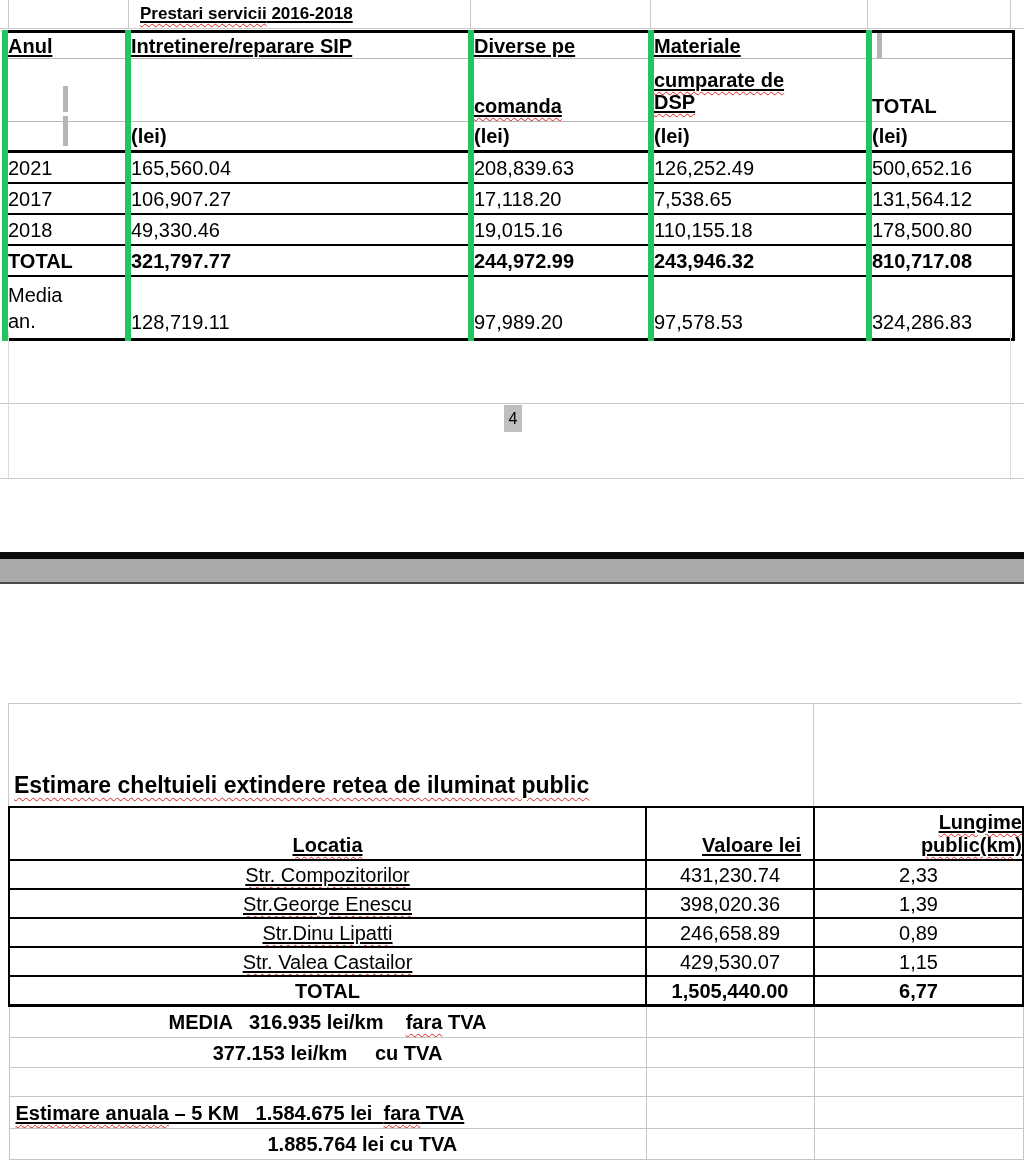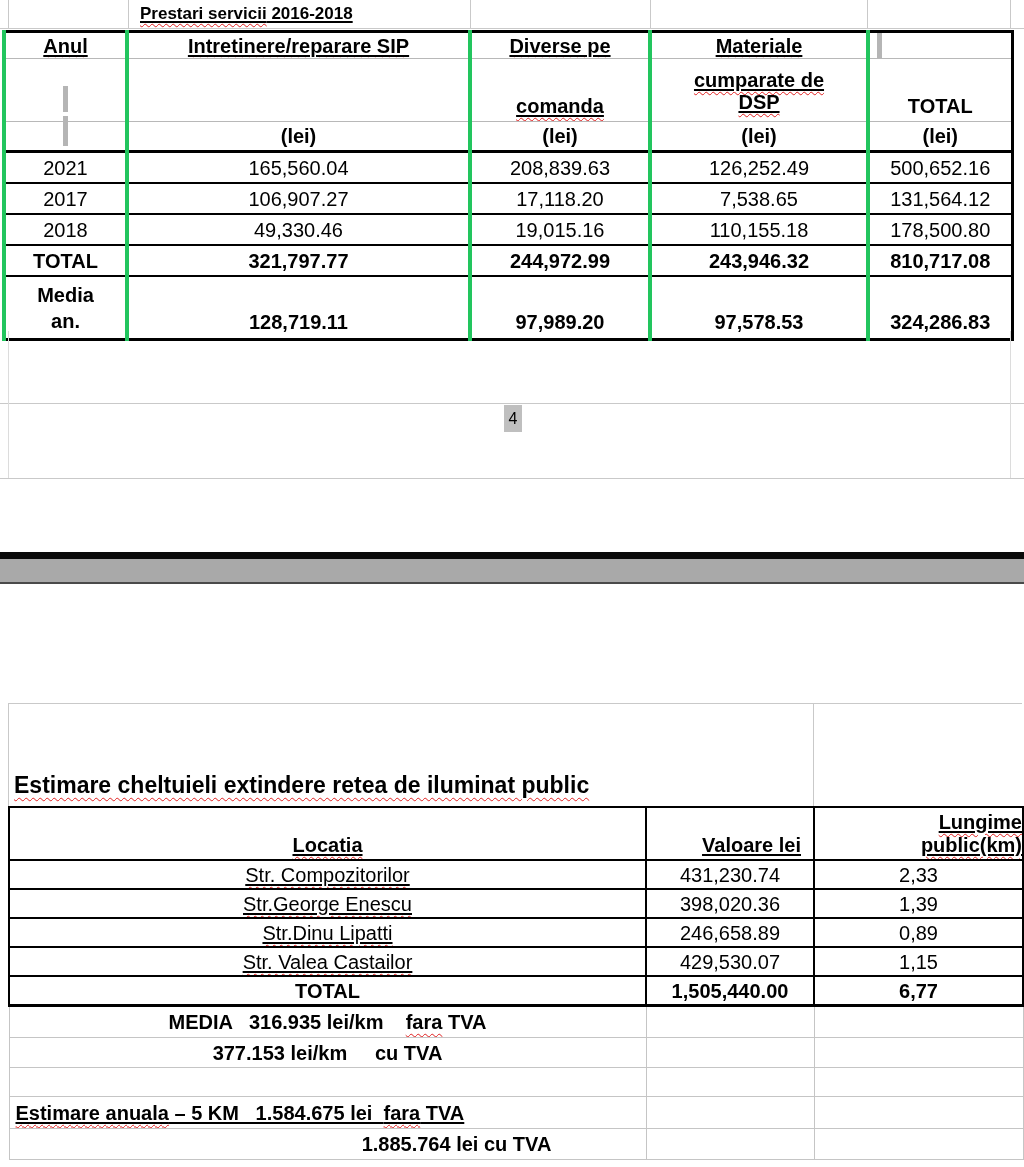--- a/index.html
+++ b/index.html
@@ -13,28 +13,28 @@
   .sq{text-decoration-line:underline;text-decoration-style:wavy;text-decoration-color:#e02020;text-decoration-thickness:1px;text-underline-offset:4px;}
   .pre{white-space:pre-wrap;}
 
   
   .p4-title{position:absolute;left:128px;top:0;width:342px;height:28px;line-height:27px;
             padding-left:12px;box-sizing:border-box;font-size:17px;font-weight:bold;}
 
   
   .t1{position:absolute;left:2px;top:30px;width:1008px;border-collapse:collapse;table-layout:fixed;
       border:3px solid #000;font-size:20px;}
-  .t1 td{border-left:4px solid #22c55e;border-right:2px solid #000;padding:0;text-align:center;
+  .t1 td{border-left:6px solid #22c55e;border-right:2px solid #000;padding:0;text-align:left;
          overflow:hidden;line-height:22px;}
   .t1 tr.hr1 td{height:25px;border-bottom:1px solid #b8b8b8;font-weight:bold;vertical-align:middle;}
   .t1 tr.hr2 td{height:54px;border-bottom:1px solid #b8b8b8;font-weight:bold;vertical-align:bottom;padding-bottom:4px;}
   .t1 tr.hr3 td{height:28px;border-bottom:3px solid #000;font-weight:bold;vertical-align:middle;}
   .t1 tr.dr td{height:29px;border-bottom:2px solid #000;vertical-align:middle;}
   .t1 tr.sumr td{height:29px;border-bottom:2px solid #000;font-weight:bold;vertical-align:middle;}
-  .t1 tr.mr td{height:56px;font-weight:bold;vertical-align:bottom;padding-bottom:5px;}
+  .t1 tr.mr td{height:56px;font-weight:normal;vertical-align:bottom;padding-bottom:5px;}
   .t1 tr.mr td.lbl{vertical-align:middle;line-height:26px;padding-bottom:0;}
 
   
   .pageno{position:absolute;left:504px;top:405px;width:18px;height:27px;background:#bfbfbf;
           text-align:center;line-height:27px;font-size:16px;}
 
   
   .pb-black{position:absolute;left:0;top:552px;width:1024px;height:7px;background:#0a0a0a;}
   .pb-gray{position:absolute;left:0;top:559px;width:1024px;height:23px;background:#a9a9a9;}
   .pb-edge{position:absolute;left:0;top:582px;width:1024px;height:2px;background:#4a4a4a;}
@@ -56,21 +56,21 @@
   .t2 td.h-lun{vertical-align:middle;text-align:right;padding-left:20px;line-height:23px;margin-left:10px;}
   .t2 tr.d td{border:2px solid #000;height:27px;vertical-align:middle;}
   .t2 tr.sum td{border:2px solid #000;border-bottom-width:3px;height:27px;font-weight:bold;vertical-align:middle;}
   .t2 tr.g td{border:1px solid #c5c5c5;font-weight:bold;vertical-align:middle;}
   .t2 tr.g1 td{height:30px;}
   .t2 tr.g2 td{height:29px;}
   .t2 tr.g3 td{height:28px;}
   .t2 tr.g4 td{height:31px;}
   .t2 tr.g5 td{height:30px;}
   .t2 td.left6{text-align:left;padding-left:6px;}
-  .t2 td.left258{text-align:center;padding-left:258px;margin-left:48px;}
+  .t2 td.left258{text-align:left;padding-left:258px;margin-left:48px;}
 </style>
 </head>
 <body>
 
 <div class="screen">
 
   <div class="gl" style="left:0;top:28px;width:1024px;height:1px;"></div>
   <div class="gl" style="left:8px;top:0;width:1px;height:29px;"></div>
   <div class="gl" style="left:128px;top:0;width:1px;height:29px;"></div>
   <div class="gl" style="left:470px;top:0;width:1px;height:29px;"></div>

